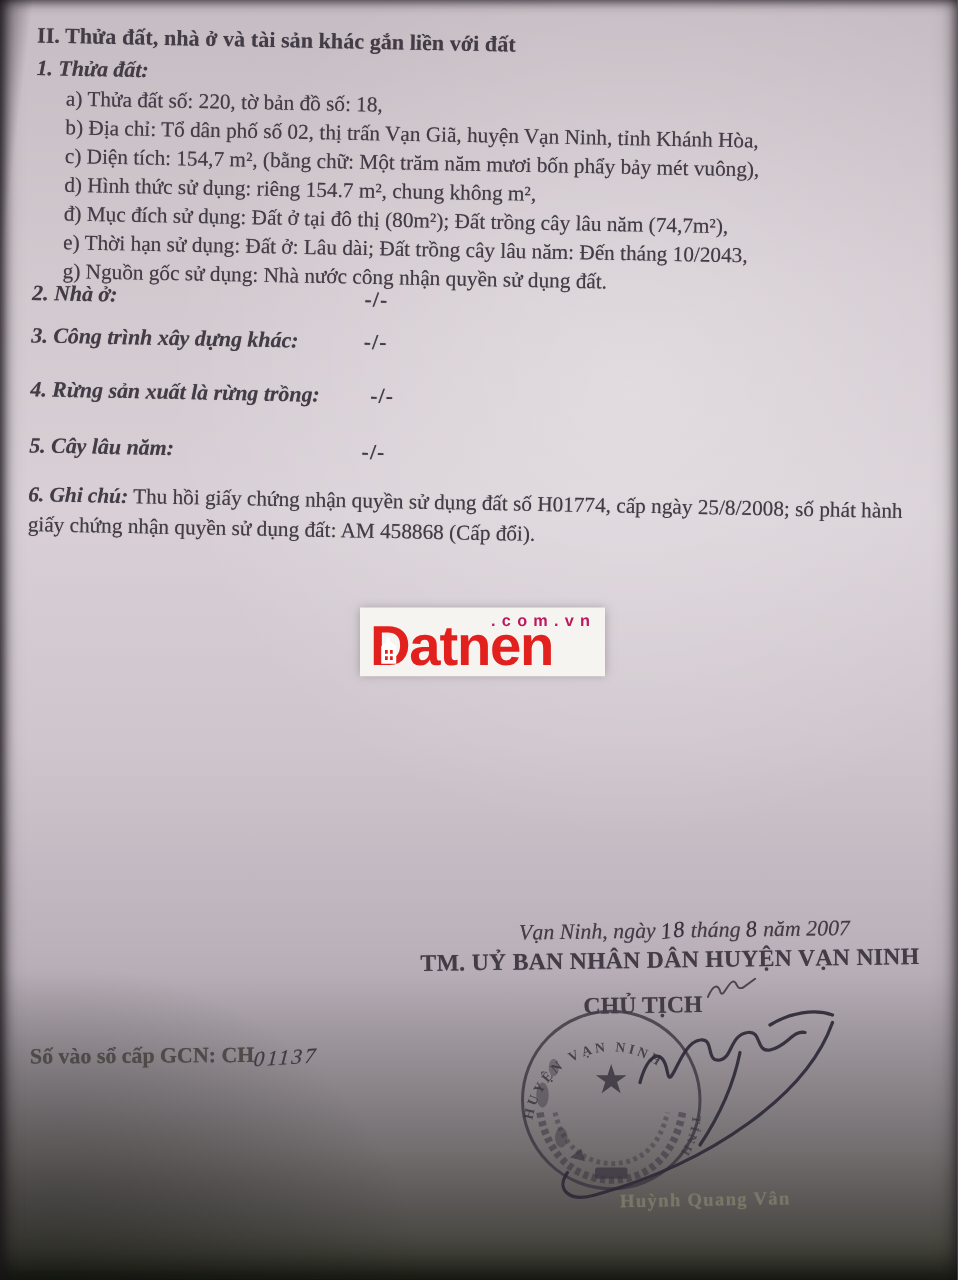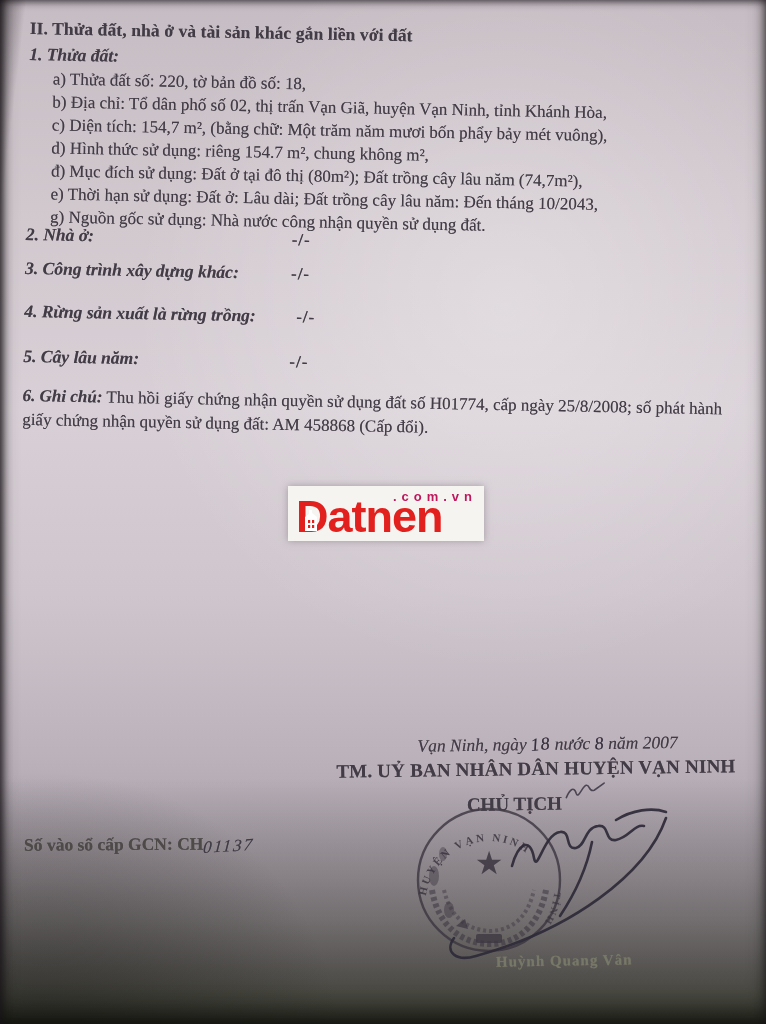--- a/index.html
+++ b/index.html
@@ -114,21 +114,21 @@
       <path d="M2 24 V10 l4 -3 V3 h3 v3 l5 4 v14 z" fill="#ffffff"></path>
       <rect x="5" y="13" width="2.2" height="3" fill="#e2201e"></rect>
       <rect x="9" y="13" width="2.2" height="3" fill="#e2201e"></rect>
       <rect x="5" y="18" width="2.2" height="3" fill="#e2201e"></rect>
       <rect x="9" y="18" width="2.2" height="3" fill="#e2201e"></rect>
     </svg>
   </div>
 
   <div class="signoff txt">
     <div class="place-date">
-      <span>Vạn Ninh, ngày</span><span class="hand">18</span><span>nước</span><span class="hand">8</span><span>năm 2007</span>
+      <span>Vạn Ninh, ngày</span><span class="hand">18</span><span>tháng</span><span class="hand">8</span><span>năm 2007</span>
     </div>
     <div class="committee">TM. UỶ BAN NHÂN DÂN HUYỆN VẠN NINH</div>
     <div class="chairman">
       <span>CHỦ TỊCH</span><svg class="penmark" width="42" height="20" viewBox="0 0 42 20">
           <path d="M2 16 c4 -9 8 -11 10 -4 c2 6 6 -7 10 -8 c4 -1 2 7 8 5 l10 -7" fill="none" stroke="#3a3542" stroke-width="1.6" stroke-linecap="round" opacity="0.85"></path>
         </svg>
     </div>
   </div>
 
   <svg class="sealsvg" width="170" height="170" viewBox="0 0 170 170">

